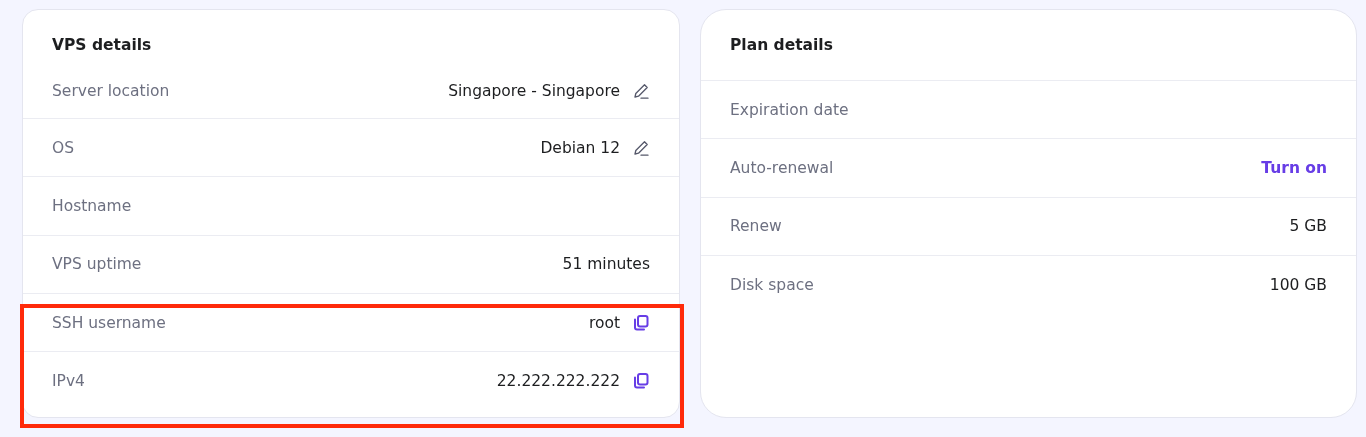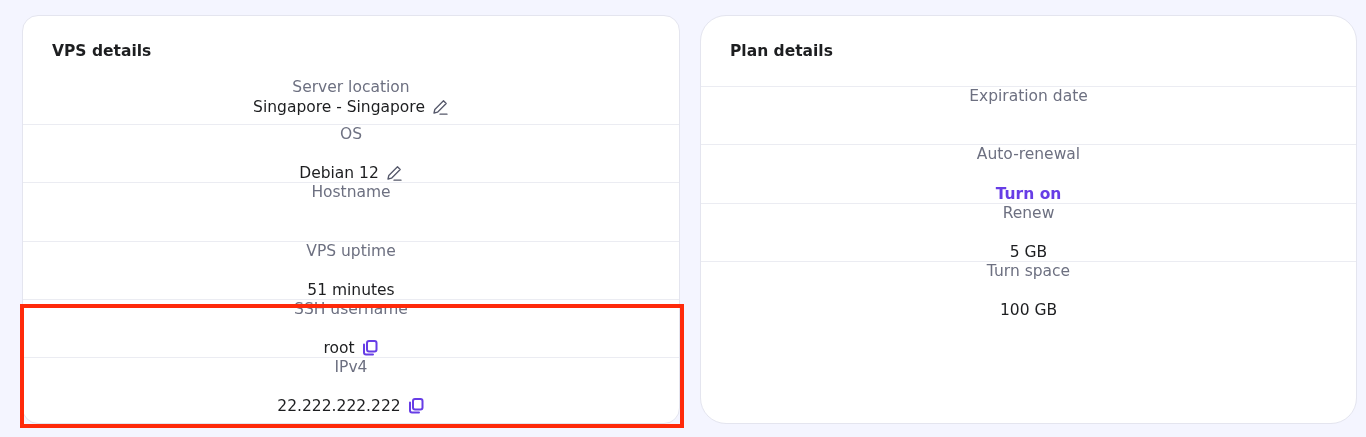--- a/index.html
+++ b/index.html
@@ -3,46 +3,45 @@
   <meta charset="utf-8">
   <style>
     * { box-sizing: border-box; margin: 0; padding: 0; }
     html, body {
       width: 1366px; height: 437px; overflow: hidden;
       background: #f4f5ff;
       font-family: "DejaVu Sans", "Liberation Sans", sans-serif;
     }
     .wrap { position: relative; width: 1366px; height: 437px; }
     .card {
-      position: absolute; top: 15px;
+      position: absolute; top: 9px;
       background: #ffffff;
       border: 1px solid #e4e5ef;
       border-radius: 16px;
       height: 409px;
       overflow: hidden;
     }
     .card.left { left: 22px; width: 658px; }
     .card.right { left: 700px; width: 657px; border-radius: 26px; }
     .card-title {
       height: 70px;
       padding: 26px 29px 0 29px;
       font-size: 15.5px; font-weight: bold; color: #1d1e20;
     }
     .row {
       height: 58.3px;
       display: flex; align-items: center; justify-content: space-between;
       padding: 0 29px;
       border-top: 1px solid #ebecf2;
-      flex-direction: column;
     }
     .row.first { border-top: none; height: 46px; padding-bottom: 8px; margin-top: -8px; }
     .row-label { font-size: 15.5px; color: #6d7081; }
     .row-value {
       font-size: 15.5px; color: #1d1e20;
-      display: flex; align-items: center; gap: 6px;
+      display: flex; align-items: center; gap: 12px;
     }
     .link { color: #673de6; font-weight: bold; }
     .icon { width: 18px; height: 18px; display: inline-block; }
     .highlight {
       position: absolute; left: 20px; top: 304px;
       width: 664px; height: 124px;
       border: 4px solid #ff2a0a;
       pointer-events: none;
     }
   </style>
@@ -127,21 +126,21 @@
 
 
     <div class="row">
       <span class="row-label">Renew</span>
       <span class="row-value">
         <span>5 GB</span>
       </span>
     </div>
 
     <div class="row">
-      <span class="row-label">Turn space</span>
+      <span class="row-label">Disk space</span>
       <span class="row-value">
         <span>100 GB</span>
       </span>
     </div>
   </div>
 
   <div class="highlight"></div>
 </div>
 
 </body></html>

